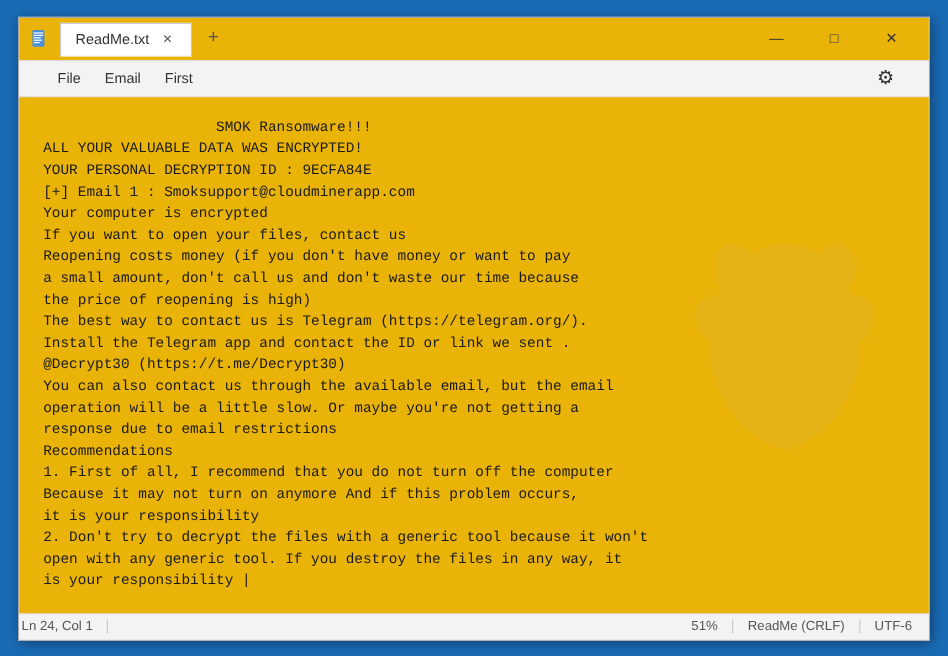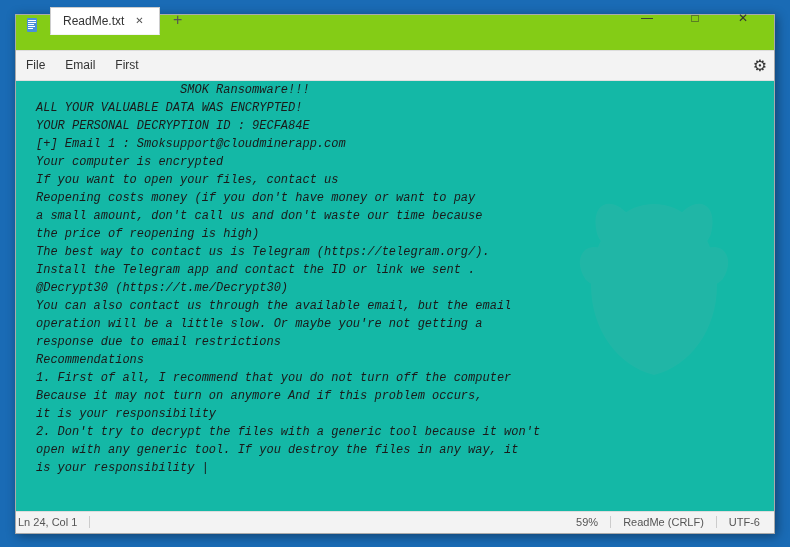--- a/index.html
+++ b/index.html
@@ -23,23 +23,23 @@
       height: 520px;
       background: #f3f3f3;
       border: 1px solid #aaa;
       display: flex;
       flex-direction: column;
       box-shadow: 2px 2px 10px rgba(0,0,0,0.4);
     }
 
     .title-bar {
       height: 36px;
-      background: #84cc16;
-      display: flex;
-      align-items: flex-end;
+      background: #eab308;
+      display: flex;
+      align-items: center;
       padding: 16px 8px;
       border-bottom: 1px solid #ddd;
       flex-shrink: 0;
     }
 
     .title-bar-icon {
       width: 18px;
       height: 18px;
       margin-right: 8px;
       display: flex;
@@ -108,21 +108,21 @@
       font-size: 12px;
       cursor: pointer;
       color: #333;
     }
 
     .menu-bar {
       height: 30px;
       background: #f3f3f3;
       display: flex;
       align-items: center;
-      padding: 0 0;
+      padding: 0 22px;
       border-bottom: 1px solid #e0e0e0;
       flex-shrink: 0;
     }
 
     .menu-item {
       padding: 4px 10px;
       font-size: 12px;
       color: #333;
       cursor: pointer;
       border-radius: 3px;
@@ -136,25 +136,24 @@
       align-items: center;
       justify-content: center;
       cursor: pointer;
       border-radius: 3px;
       font-size: 16px;
       color: #333;
     }
 
     .content-area {
       flex: 1;
-      background: #14b8a6;
-      padding: 0 20px;
+      background: #eab308;
+      padding: 16px 20px;
       overflow-y: auto;
       position: relative;
-      font-style: italic;
     }
 
     .text-content {
       font-family: 'Courier New', Courier, monospace;
       font-size: 12px;
       line-height: 1.5;
       color: #1a1a1a;
       white-space: pre-wrap;
       word-break: break-word;
     }
@@ -272,18 +271,18 @@
 Because it may not turn on anymore And if this problem occurs,
 it is your responsibility
 2. Don't try to decrypt the files with a generic tool because it won't
 open with any generic tool. If you destroy the files in any way, it
 is your responsibility |</div>
   </div>
 
   <div class="status-bar">
     <span class="status-item">Ln 24, Col 1</span>
     <span class="status-spacer"></span>
-    <span class="status-item">59%</span>
+    <span class="status-item">51%</span>
     <span class="status-item">ReadMe (CRLF)</span>
     <span class="status-item">UTF-6</span>
   </div>
 
 </div>
 
 </body></html>

